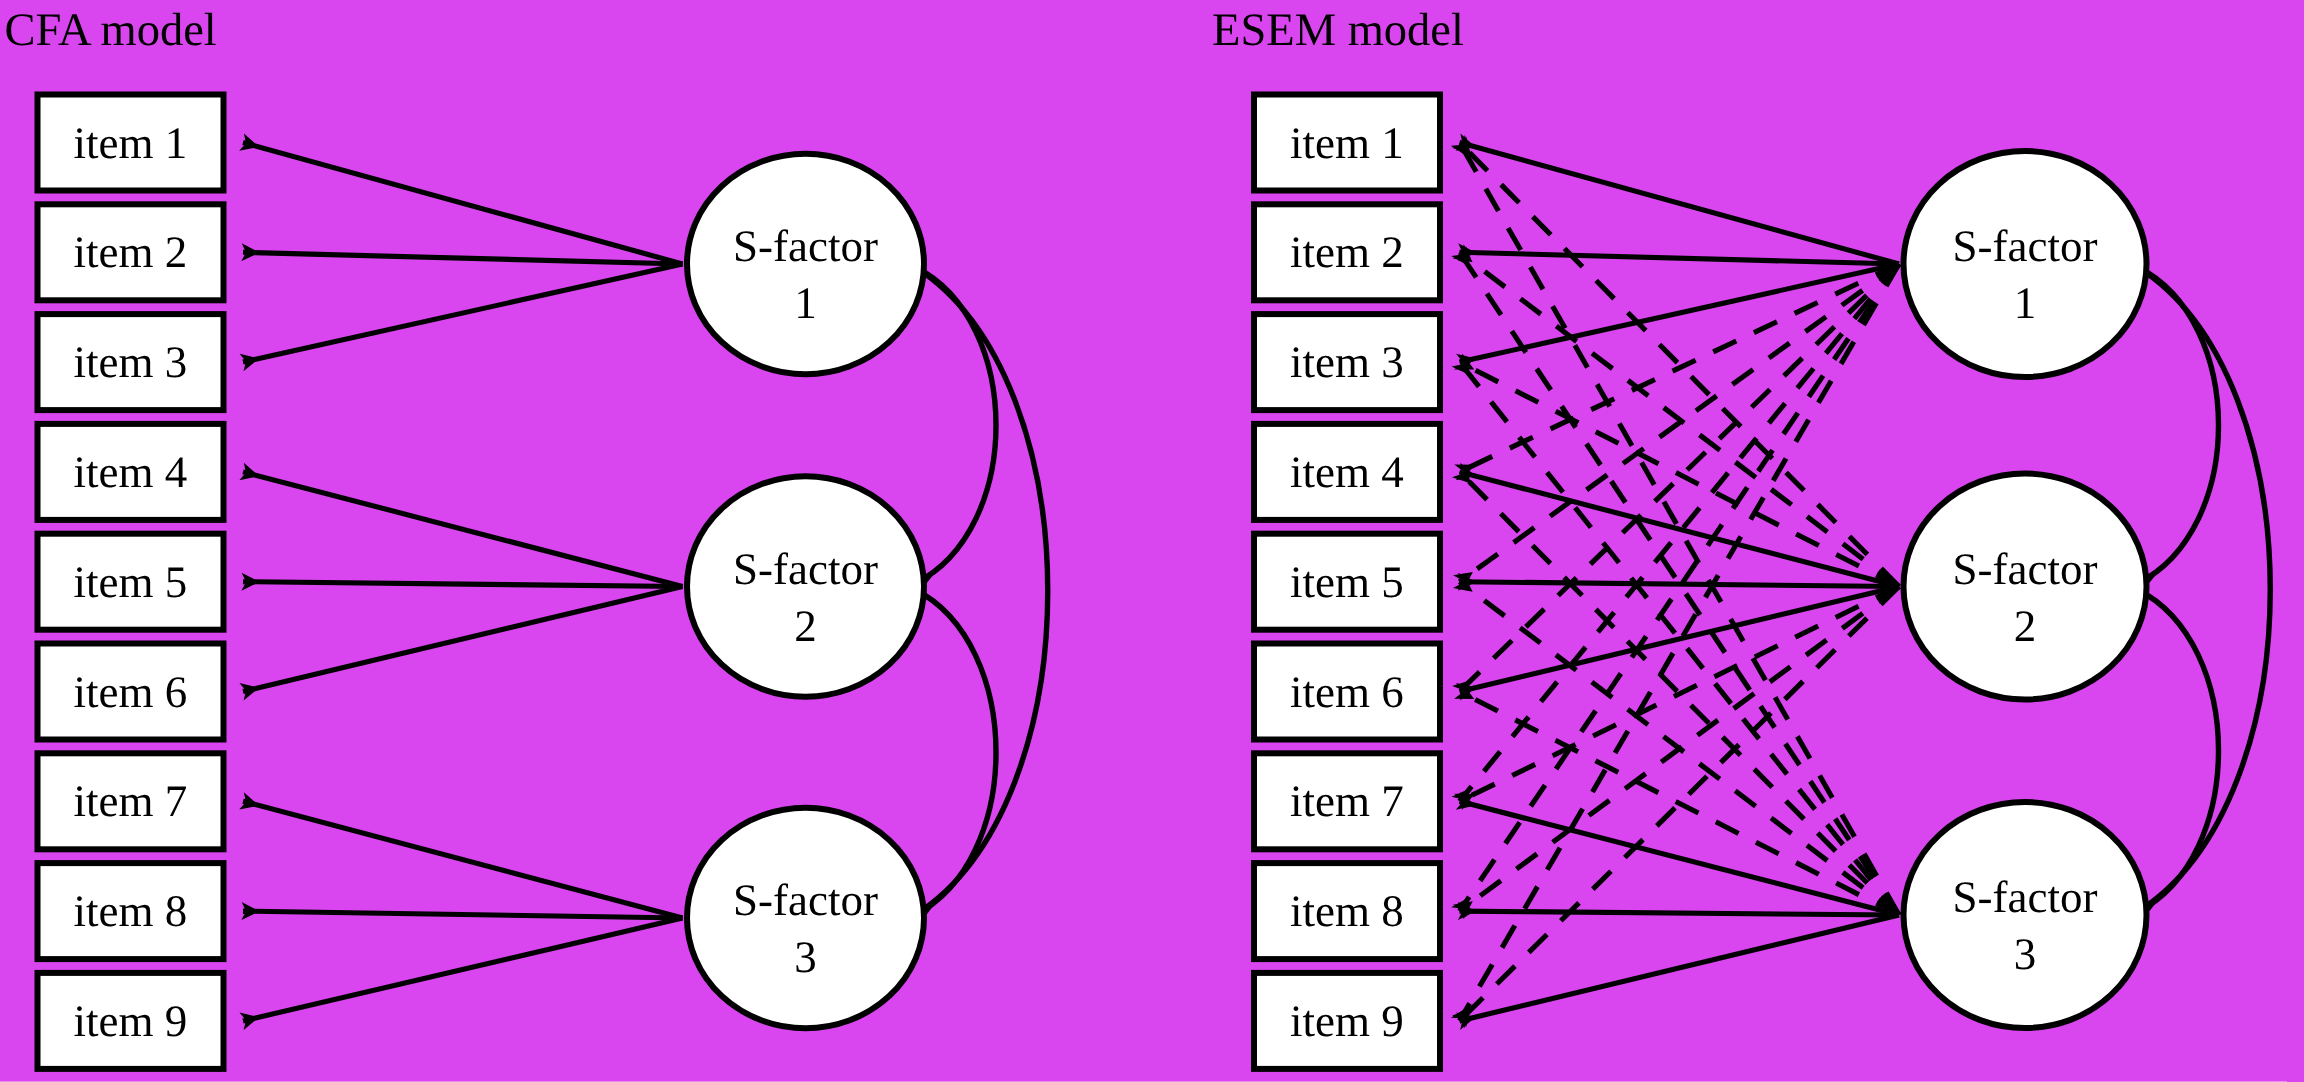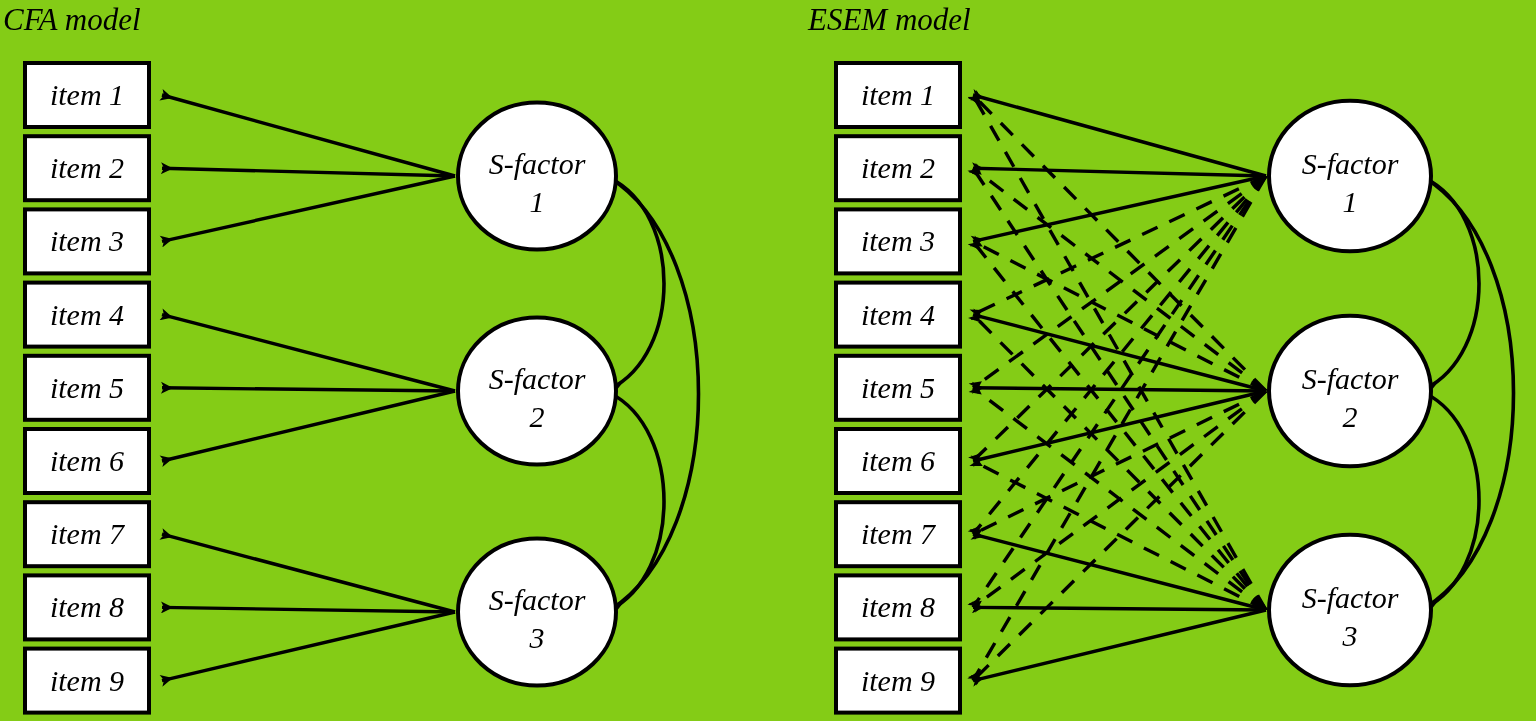--- a/index.html
+++ b/index.html
@@ -11,22 +11,21 @@
   body {
     width: 1536px;
     height: 721px;
     overflow: hidden;
     font-family: "Liberation Serif", "DejaVu Serif", serif;
   }
   #diagram-root {
     position: relative;
     width: 1536px;
     height: 721px;
-    background: #84cc16;
-    font-style: italic;
+    background: #d946ef;
   }
   svg#model-canvas {
     display: block;
     width: 1536px;
     height: 721px;
   }
   .panel-title {
     font-family: "Liberation Serif", "DejaVu Serif", serif;
     font-size: 31px;
     fill: #000000;

